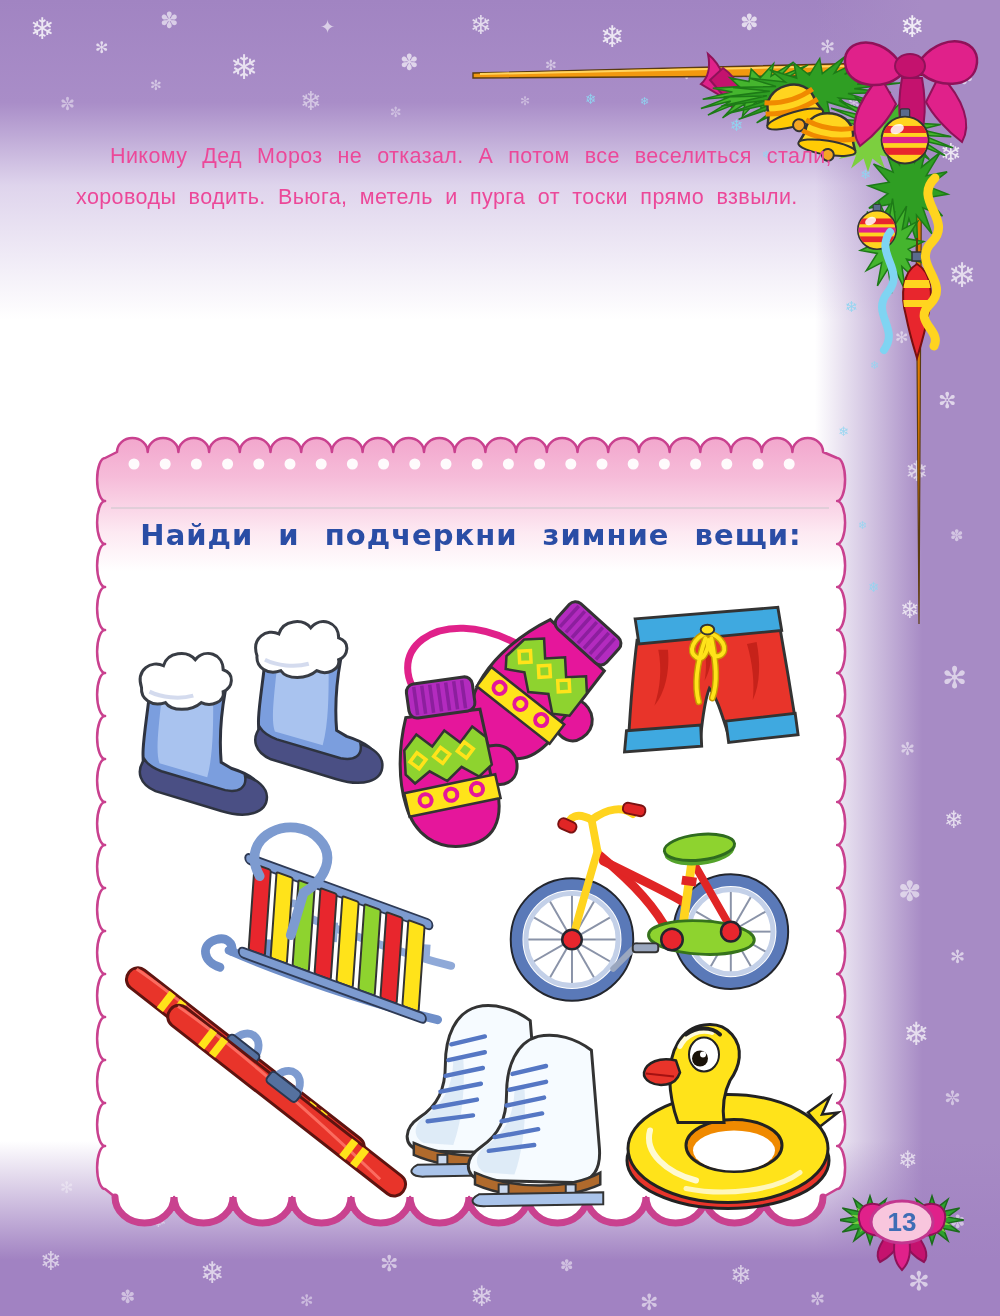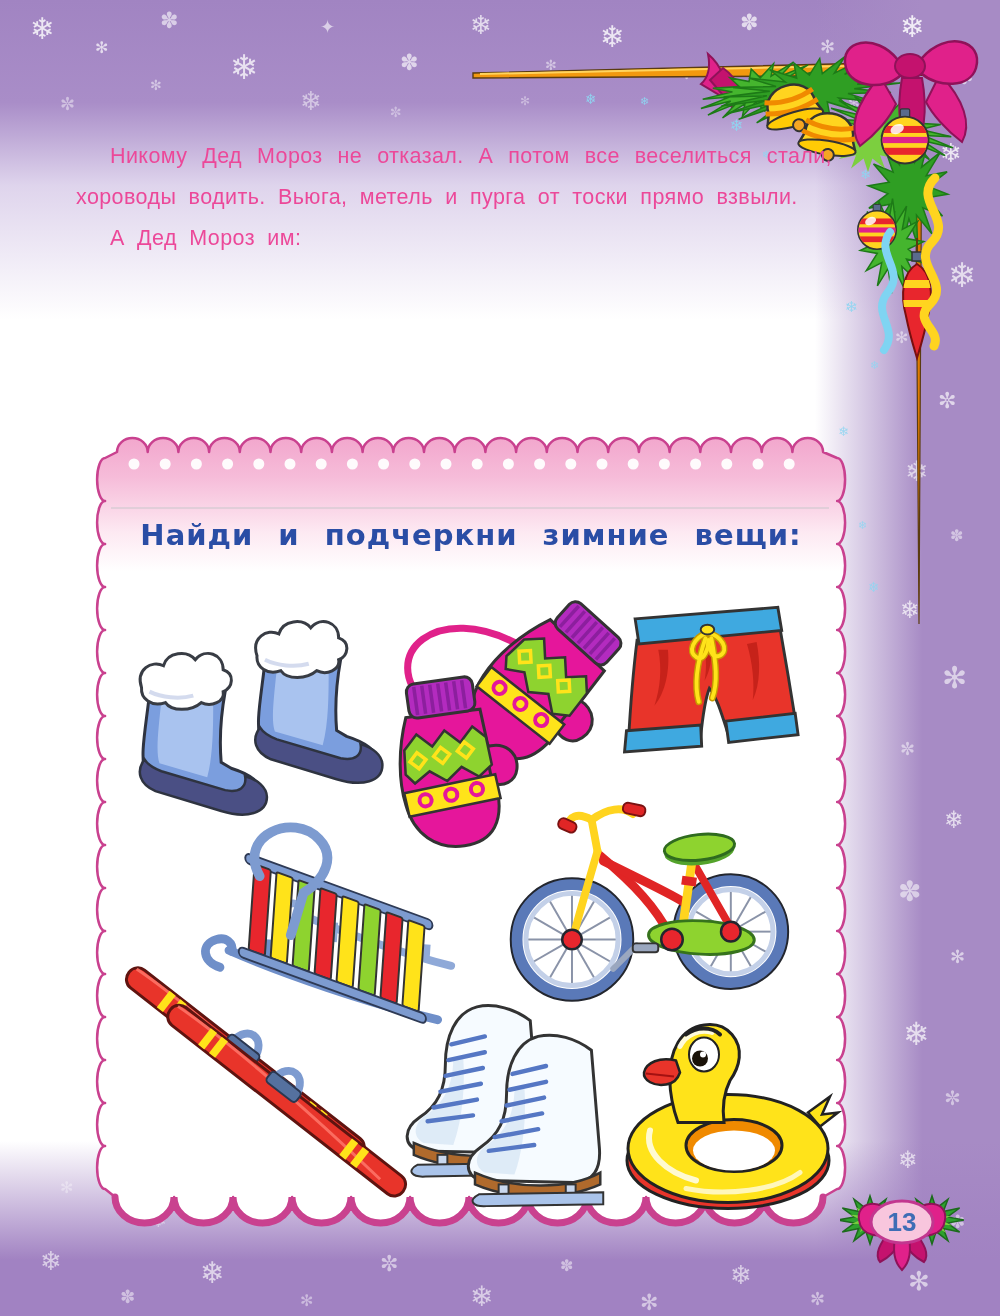--- a/index.html
+++ b/index.html
@@ -175,21 +175,20 @@
       <rect x="-14" y="36" width="28" height="7" fill="#ffd41f"></rect>
     </g>
   </g>
 
   <path d="M495,150 C472,172 514,192 492,214 C470,236 512,254 490,276 C472,294 502,302 494,318" stroke="#ffd41f" stroke-width="9" fill="none" stroke-linecap="round"></path>
   <path d="M450,204 C434,226 466,242 448,264 C430,286 460,300 444,322" stroke="#7fd4f2" stroke-width="8" fill="none" stroke-linecap="round"></path>
 </svg>
 
 <div class="story">
   <p>Никому Дед Мороз не отказал. А потом все веселиться стали, хороводы водить. Вьюга, метель и пурга от тоски прямо взвыли.</p>
-  <p>А Дед Мороз им:</p>
 </div>
 
 <div class="activity">
   <svg class="frame" viewBox="0 0 756 798">
     <defs>
       <linearGradient id="bandGrad" x1="0" y1="0" x2="0" y2="1">
         <stop offset="0" stop-color="#f2a7cd"></stop>
         <stop offset="0.05" stop-color="#f6bcd9"></stop>
         <stop offset="0.12" stop-color="#fde9f2"></stop>
         <stop offset="0.17" stop-color="#ffffff"></stop>

